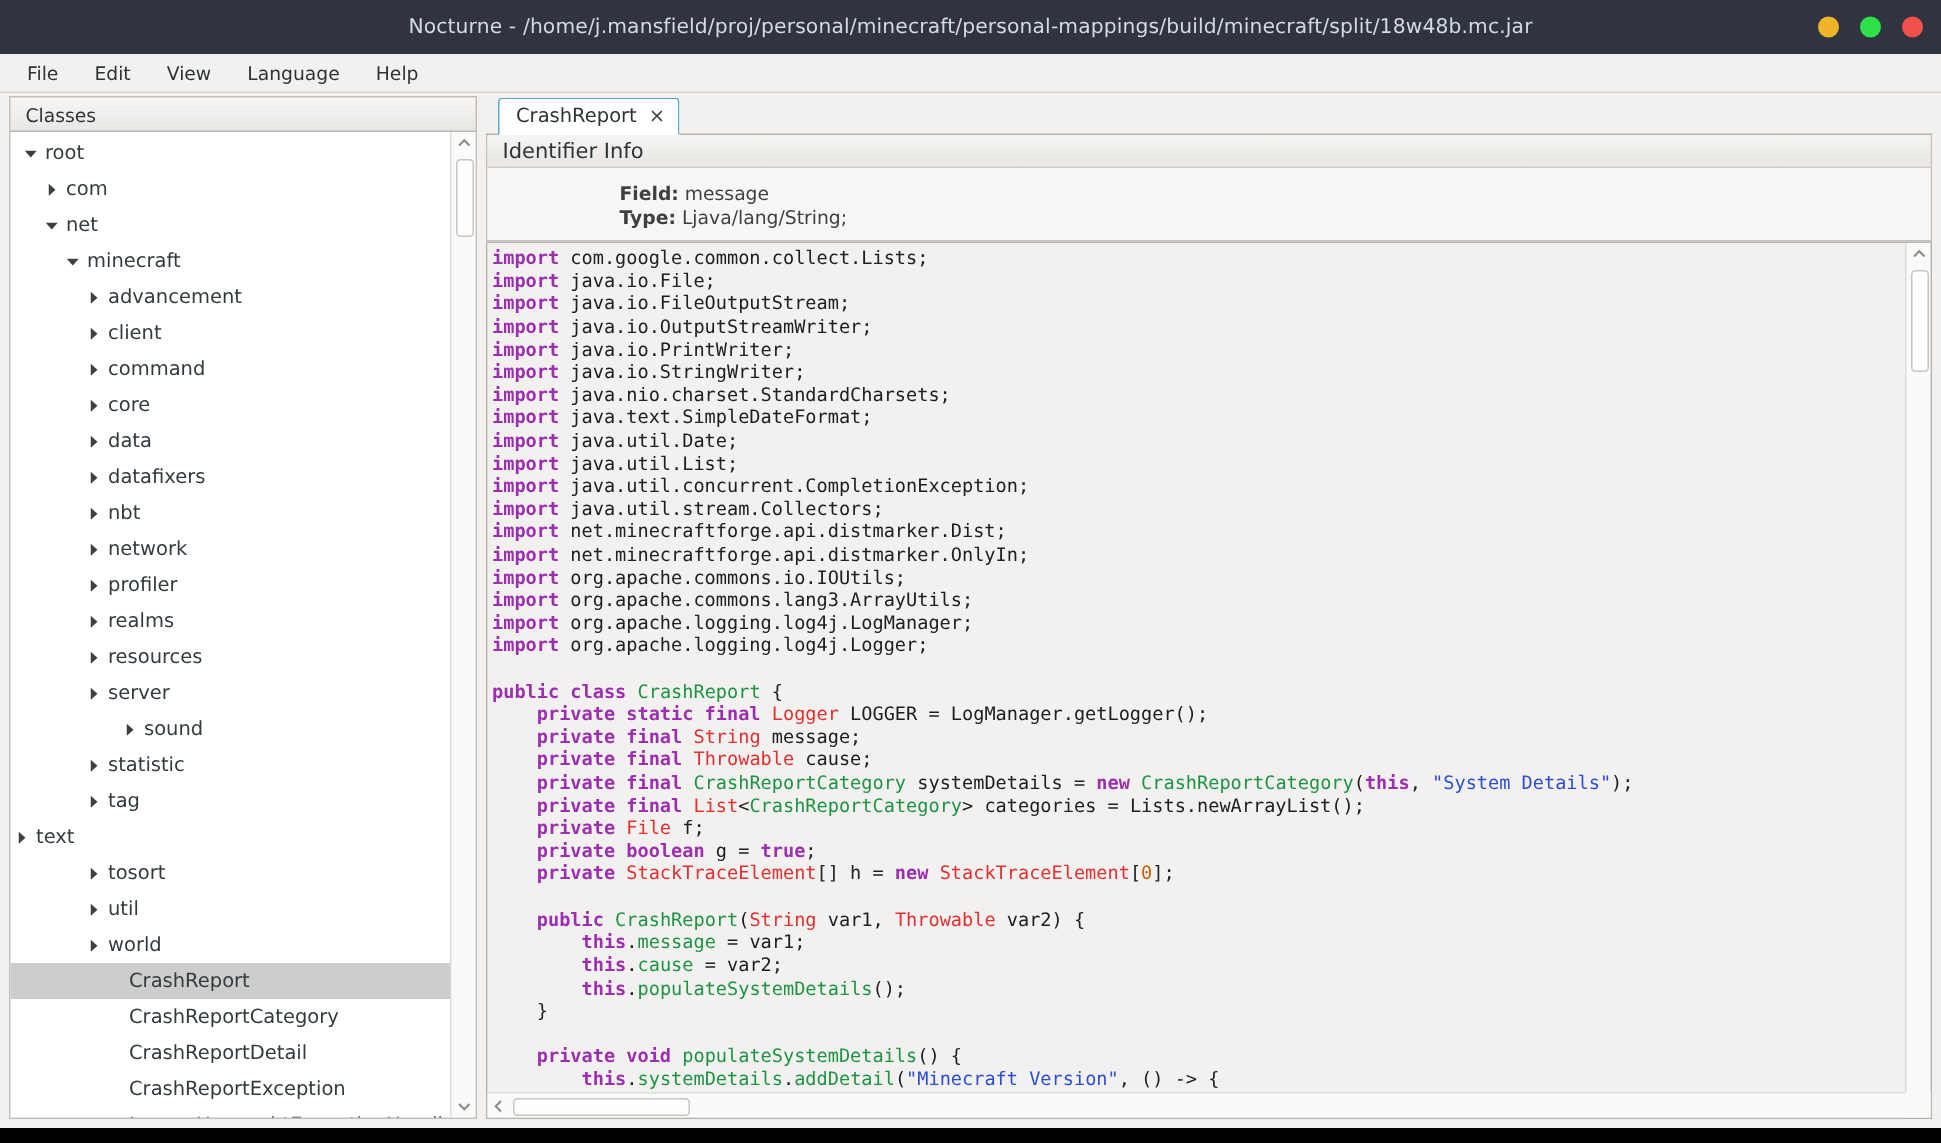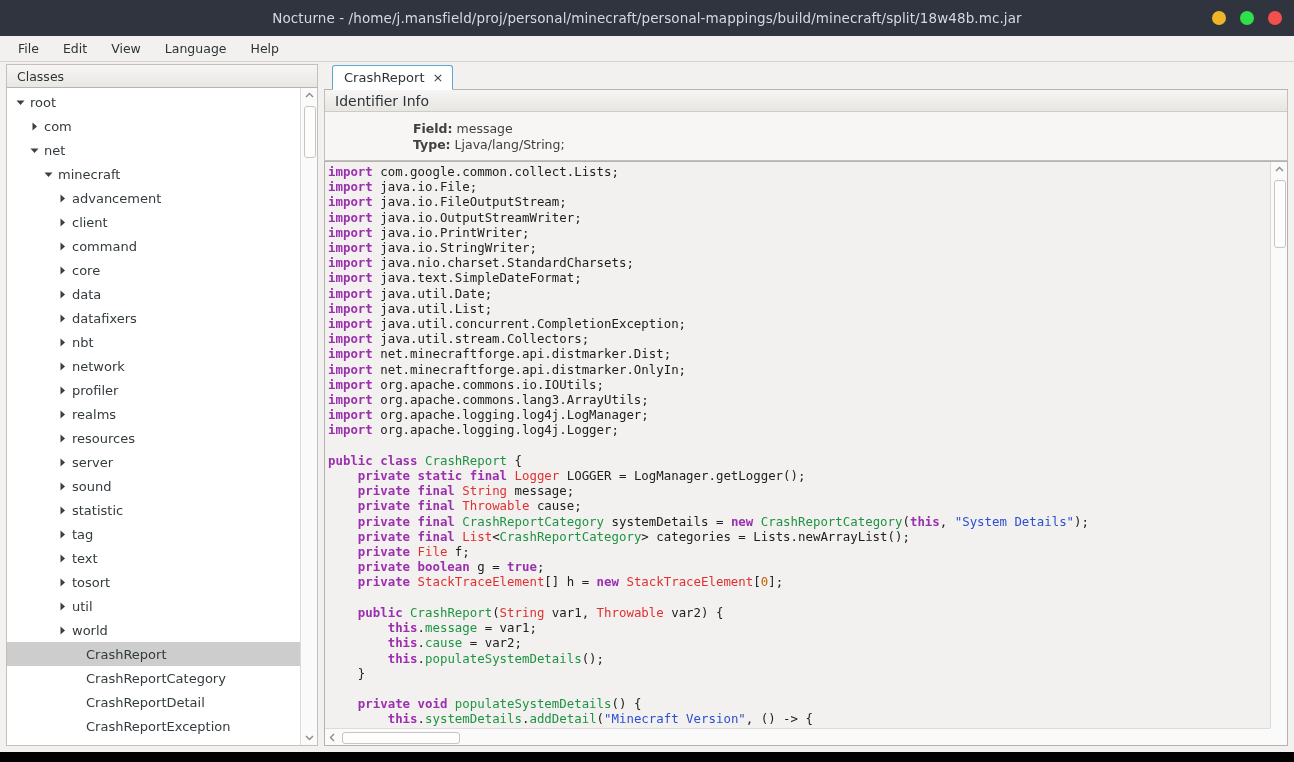--- a/index.html
+++ b/index.html
@@ -408,21 +408,21 @@
               <span class="tree-label">resources</span>
             </div>
             <div class="tree-row" style="padding-left: 48px;">
               <span class="tw">
                 <svg width="9" height="9" viewBox="0 0 9 9">
                   <polygon points="2.5,0.5 7,4.5 2.5,8.5" fill="#3c4043"></polygon>
                 </svg>
               </span>
               <span class="tree-label">server</span>
             </div>
-            <div class="tree-row" style="padding-left: 48px;">
+            <div class="tree-row" style="padding-left: 72px;">
               <span class="tw">
                 <svg width="9" height="9" viewBox="0 0 9 9">
                   <polygon points="2.5,0.5 7,4.5 2.5,8.5" fill="#3c4043"></polygon>
                 </svg>
               </span>
               <span class="tree-label">sound</span>
             </div>
             <div class="tree-row" style="padding-left: 48px;">
               <span class="tw">
                 <svg width="9" height="9" viewBox="0 0 9 9">
@@ -432,21 +432,21 @@
               <span class="tree-label">statistic</span>
             </div>
             <div class="tree-row" style="padding-left: 48px;">
               <span class="tw">
                 <svg width="9" height="9" viewBox="0 0 9 9">
                   <polygon points="2.5,0.5 7,4.5 2.5,8.5" fill="#3c4043"></polygon>
                 </svg>
               </span>
               <span class="tree-label">tag</span>
             </div>
-            <div class="tree-row" style="padding-left: 48px;">
+            <div class="tree-row" style="">
               <span class="tw">
                 <svg width="9" height="9" viewBox="0 0 9 9">
                   <polygon points="2.5,0.5 7,4.5 2.5,8.5" fill="#3c4043"></polygon>
                 </svg>
               </span>
               <span class="tree-label">text</span>
             </div>
             <div class="tree-row" style="padding-left: 48px;">
               <span class="tw">
                 <svg width="9" height="9" viewBox="0 0 9 9">

